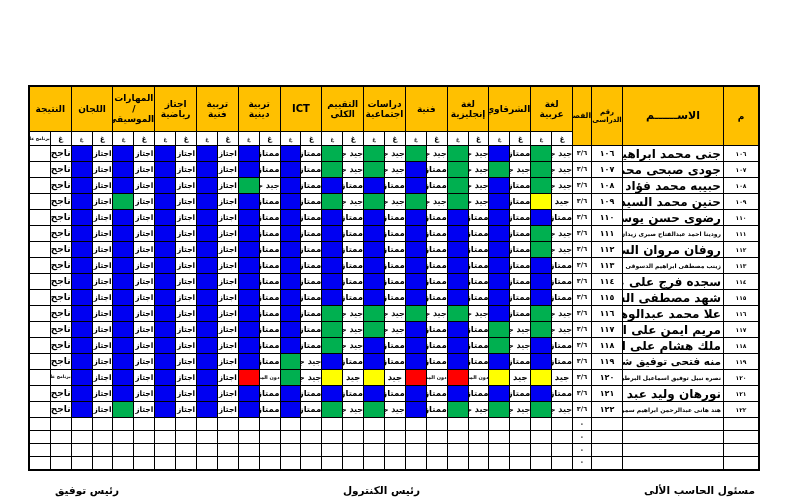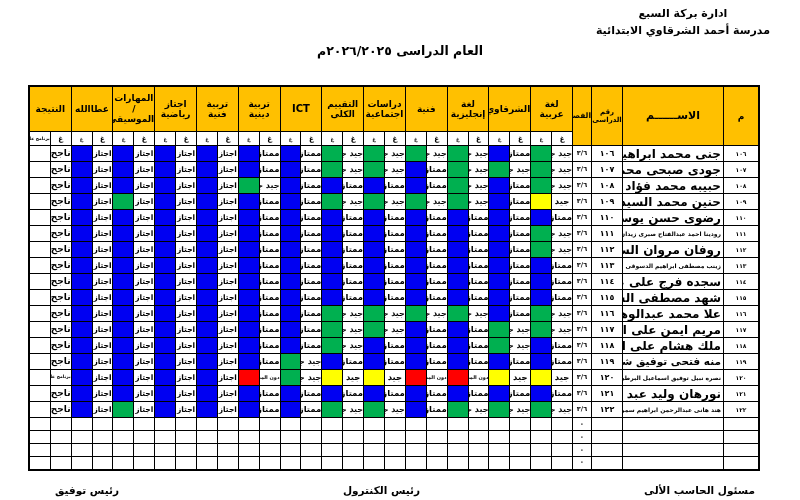--- a/index.html
+++ b/index.html
@@ -40,48 +40,43 @@
   td.c-zero{font-size:7px;}
   .footer{position:absolute;bottom:4px;right:0;left:0;display:flex;
           justify-content:space-between;padding:0 45px 0 55px;
           font-size:10.5px;font-weight:bold;}
 </style>
 </head>
 <body>
 
 <div class="sheet">
 
-  <div class="org-block">
-    <div>ادارة بركة السبع</div>
-    <div>مدرسة أحمد الشرقاوي الابتدائية</div>
-  </div>
 
   <div class="title-block">
-    <div class="title-line2">العام الدراسى ٢٠٢٦/٢٠٢٥م</div>
   </div>
 
   <table class="report" id="report-table">
       <thead>
         <tr>
           <th class="hmain h-m" rowspan="2" style="width: 34px;">م</th>
           <th class="hmain h-name" rowspan="2" style="width: 100px;">الاســــــم</th>
           <th class="hmain h-seat" rowspan="2" style="width: 30px;">رقم الدراسى</th>
           <th class="hmain h-cls" rowspan="2" style="width: 18px;">الفصل</th>
           <th class="hmain" colspan="2">لغة عربية</th>
           <th class="hmain" colspan="2">الشرقاوي</th>
           <th class="hmain" colspan="2">لغة إنجليزية</th>
           <th class="hmain" colspan="2">فنية</th>
           <th class="hmain" colspan="2">دراسات اجتماعية</th>
           <th class="hmain" colspan="2">التقييم الكلى</th>
           <th class="hmain h-ict" colspan="2">ICT</th>
           <th class="hmain" colspan="2">تربية دينية</th>
           <th class="hmain" colspan="2">تربية فنية</th>
           <th class="hmain" colspan="2">اجتاز رياضية</th>
           <th class="hmain" colspan="2">المهارات / الموسيقى</th>
-          <th class="hmain" colspan="2">عطاالله</th>
+          <th class="hmain" colspan="2">اللجان</th>
           <th class="hmain" colspan="2">النتيجة</th>
         </tr>
         <tr>
           <th class="gh" style="width: 44px;">غ</th>
           <th class="gh gh-n" style="width: 7px;">غ</th>
           <th class="gh" style="width: 40px;">غ</th>
           <th class="gh gh-n" style="width: 7px;">غ</th>
           <th class="gh" style="width: 38px;">غ</th>
           <th class="gh gh-n" style="width: 7px;">غ</th>
           <th class="gh" style="width: 33px;">غ</th>

